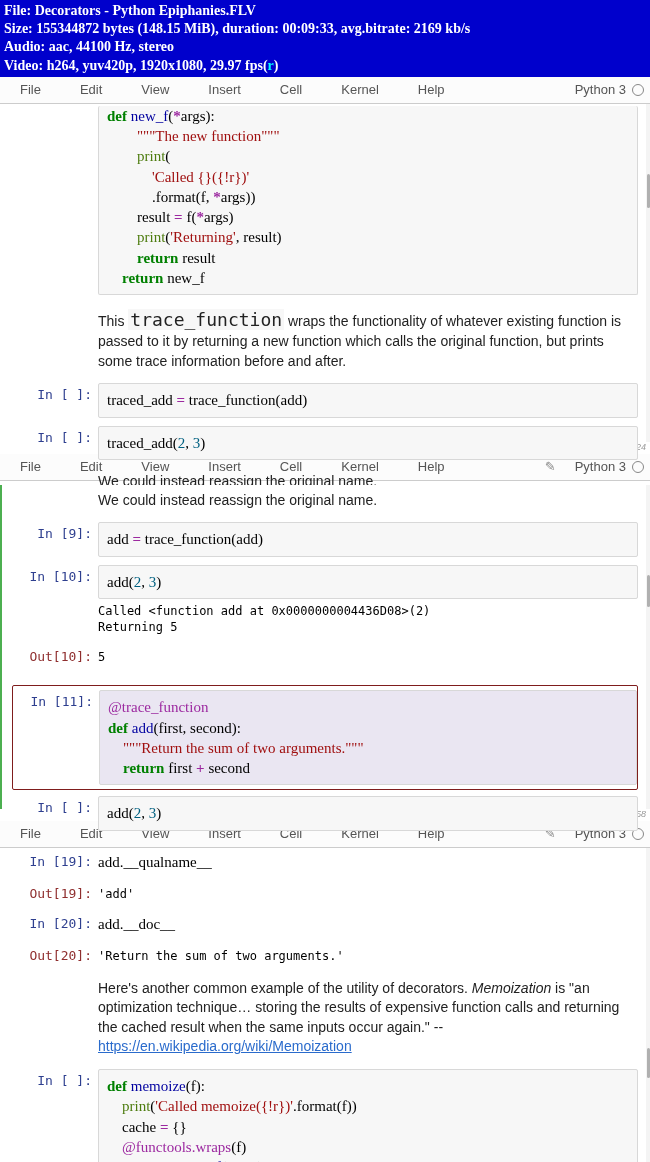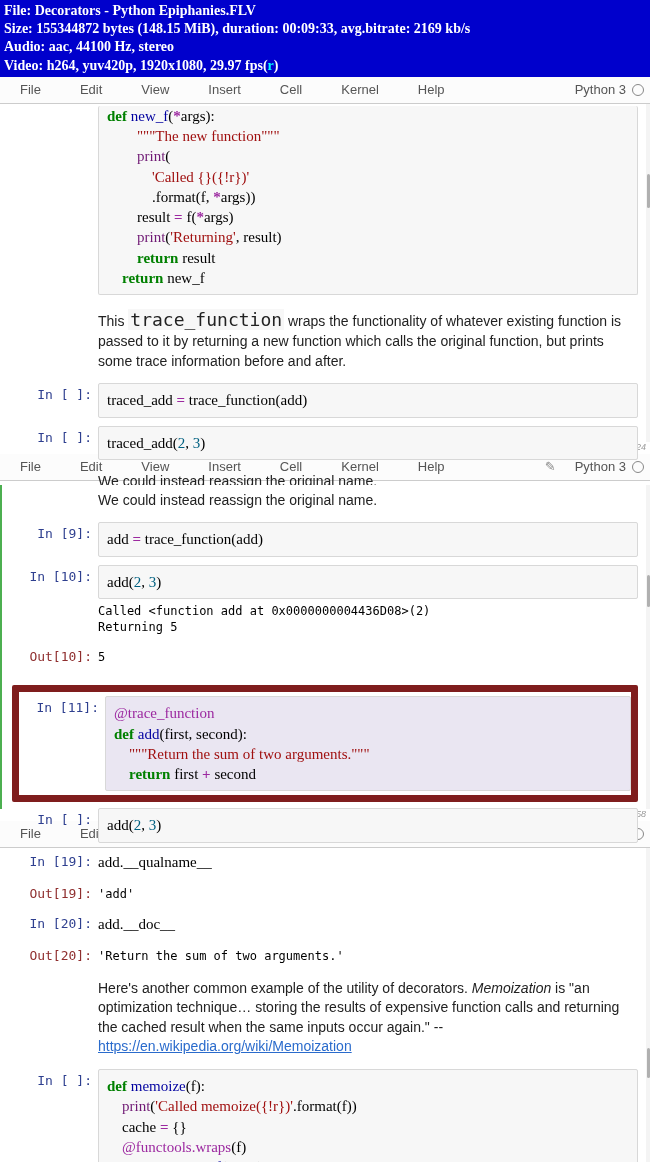--- a/index.html
+++ b/index.html
@@ -11,40 +11,40 @@
   .menubar .spacer { flex: 1; }
   .menubar .kernel-ind { display: flex; align-items: center; color: #555; font-size: 13px; }
   .menubar .kernel-circle { width: 12px; height: 12px; border: 1.5px solid #888; border-radius: 50%; margin-left: 6px; }
   .menubar .pencil { color: #888; margin-right: 8px; font-size: 13px; }
   .notebook-body { position: relative; padding: 0 4px; background: #fff; }
   .scroll-edge { position: absolute; right: 0; top: 0; bottom: 0; width: 4px; background: #f4f4f4; }
   .scroll-thumb { position: absolute; right: 0; width: 3px; background: #b0b0b0; border-radius: 2px; }
   .green-edge-r { position: absolute; right: 0; top: 0; bottom: 0; width: 2px; background: #4caf50; }
   .green-edge-l { position: absolute; left: 0; top: 0; bottom: 0; width: 2px; background: #4caf50; }
   .cell { display: flex; margin: 4px 8px; padding: 2px 0; }
-  .cell.selected { border: 7px solid #7f1d1d; border-radius: 2px; padding: 4px 0; }
+  .cell.selected { border: 1px solid #7f1d1d; border-radius: 2px; padding: 4px 0; }
   .cell.selected .code-box { background: #e8e4f0; }
   .prompt { width: 86px; text-align: right; padding: 4px 6px 0 0; font-family: Menlo, Consolas, monospace; font-size: 13px; flex-shrink: 0; }
   .prompt.in { color: #2e3f8f; }
   .prompt.out { color: #8f2e2e; }
   .cell-content { flex: 1; min-width: 0; }
   .code-box { border: 1px solid #d8d8d8; background: #f7f7f7; border-radius: 2px; padding: 6px 8px; font-family: Liberation Serif, serif; font-size: 15px; line-height: 1.35; white-space: pre; overflow: hidden; }
   .output-text { padding: 4px 0 2px 0; font-family: Menlo, Consolas, monospace; font-size: 12px; line-height: 1.35; white-space: pre-wrap; }
   .markdown { padding: 4px 0; color: #222; line-height: 1.4; font-size: 14px; }
   .markdown a { color: #2a6bcc; text-decoration: underline; }
   .markdown em { font-style: italic; }
   .markdown code { font-family: Menlo, Consolas, monospace; font-size: 18px; background: #f7f7f7; padding: 0 2px; }
   .timestamp { text-align: right; font-size: 9px; color: #999; padding: 0 4px 2px 0; font-style: italic; }
   
   .kw { color: #008000; font-weight: bold; }   
   .fn { color: #0000a0; }                       
   .op { color: #9c29a0; font-weight: bold; }    
   .str { color: #a01010; }                      
   .num { color: #006080; }                      
-  .bn { color: #701a75; }                       
+  .bn { color: #4d7c0f; }                       
   .dec { color: #9c29a0; }
 </style>
 </head>
 <body>
 
 <div class="header-blue">
   <div>File: Decorators - Python Epiphanies.FLV</div>
   <div>Size: 155344872 bytes (148.15 MiB), duration: 00:09:33, avg.bitrate: 2169 kb/s</div>
   <div>Audio: aac, 44100 Hz, stereo</div>
   <div>

